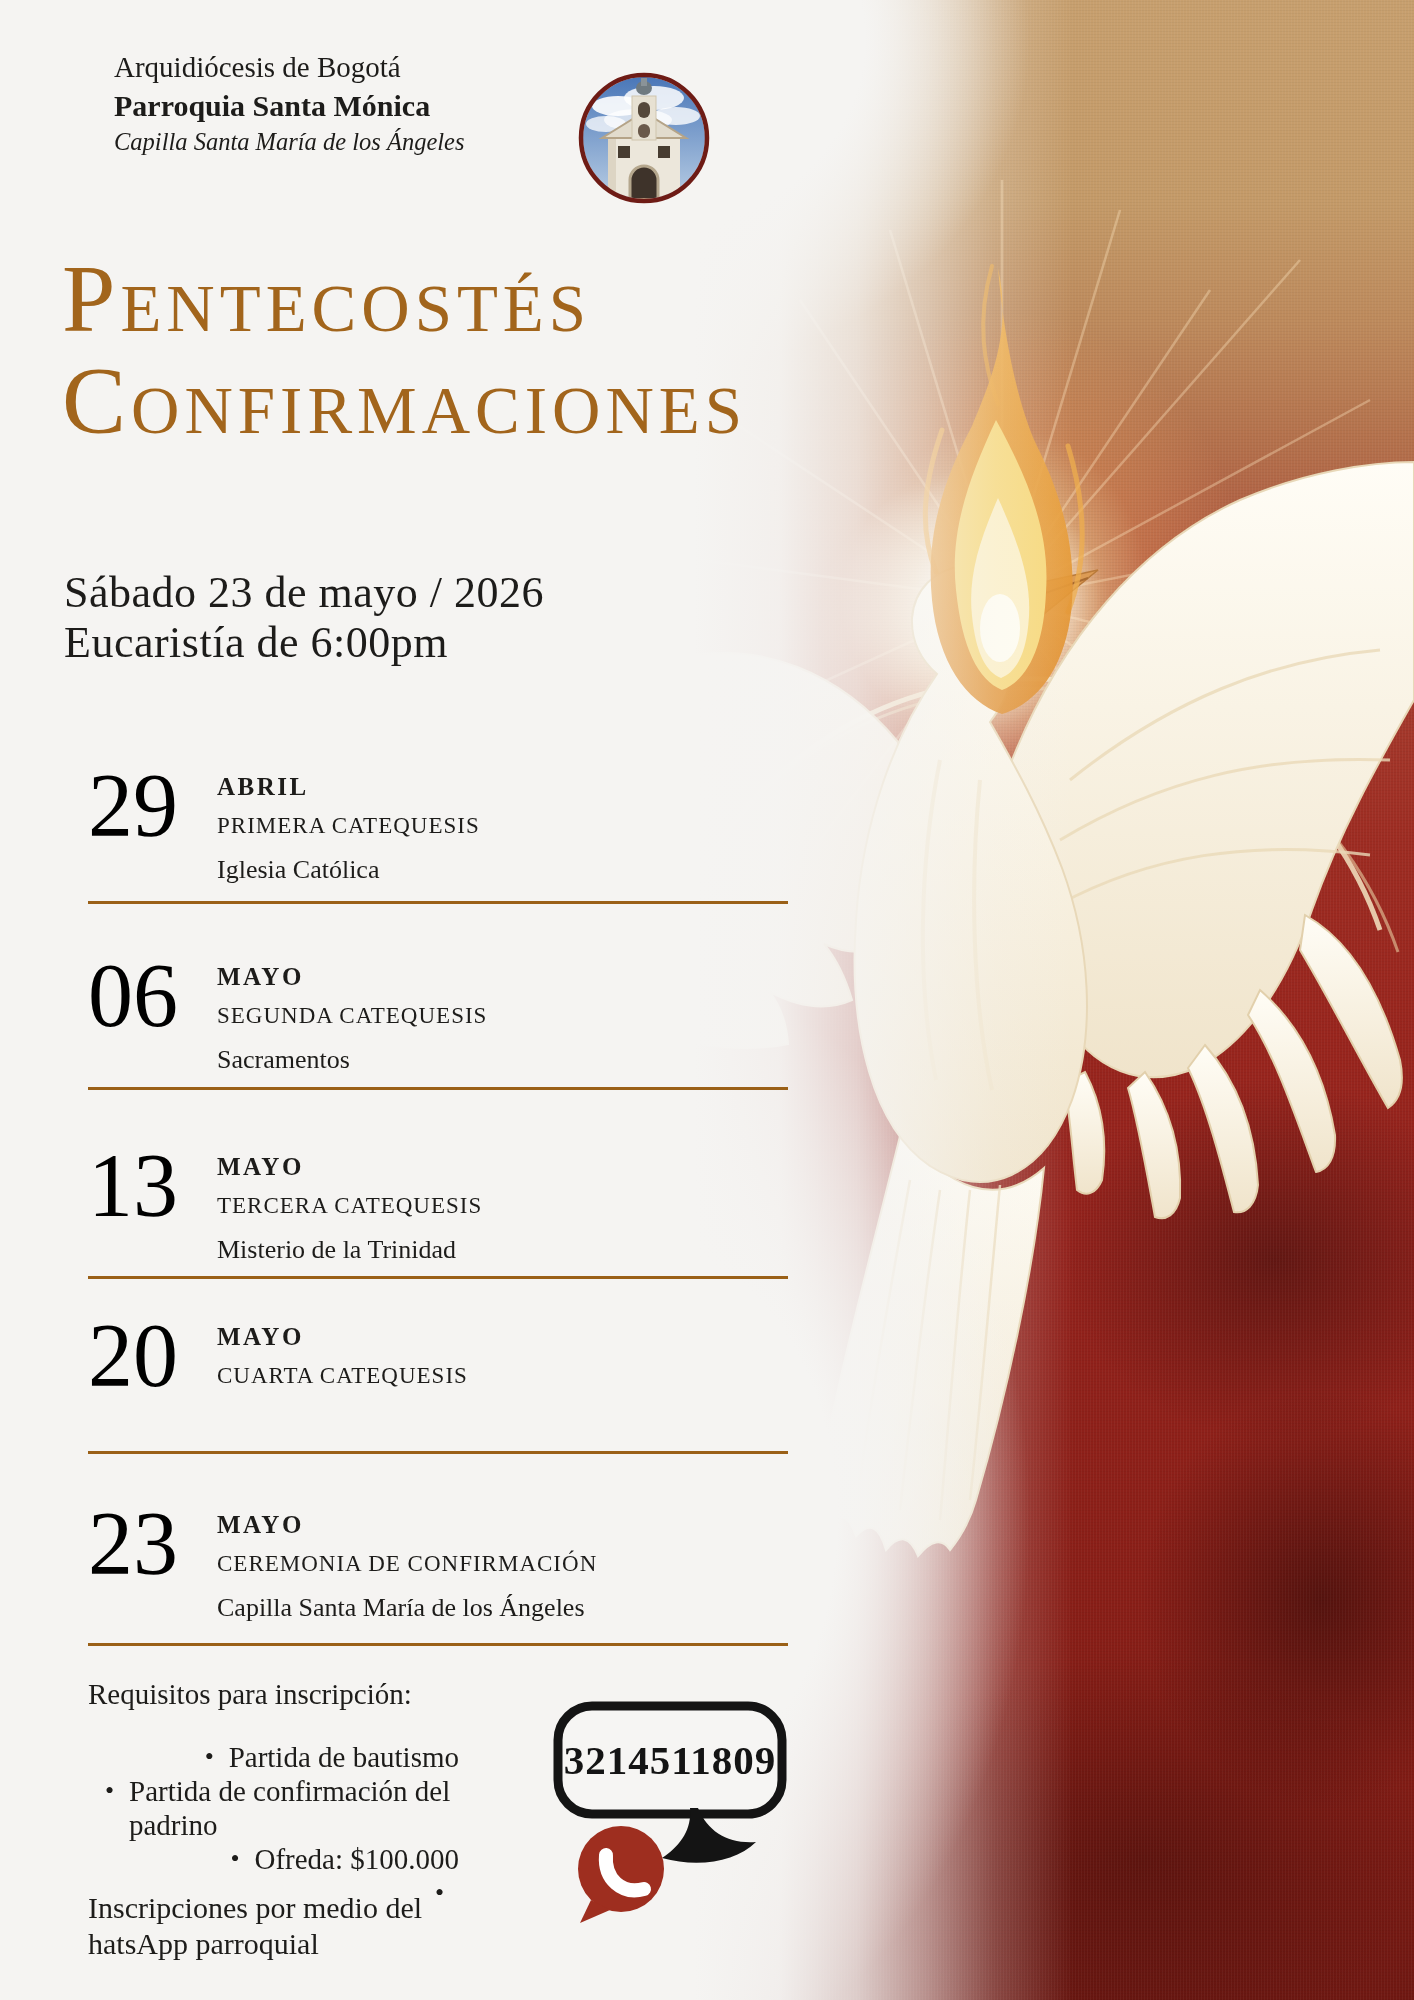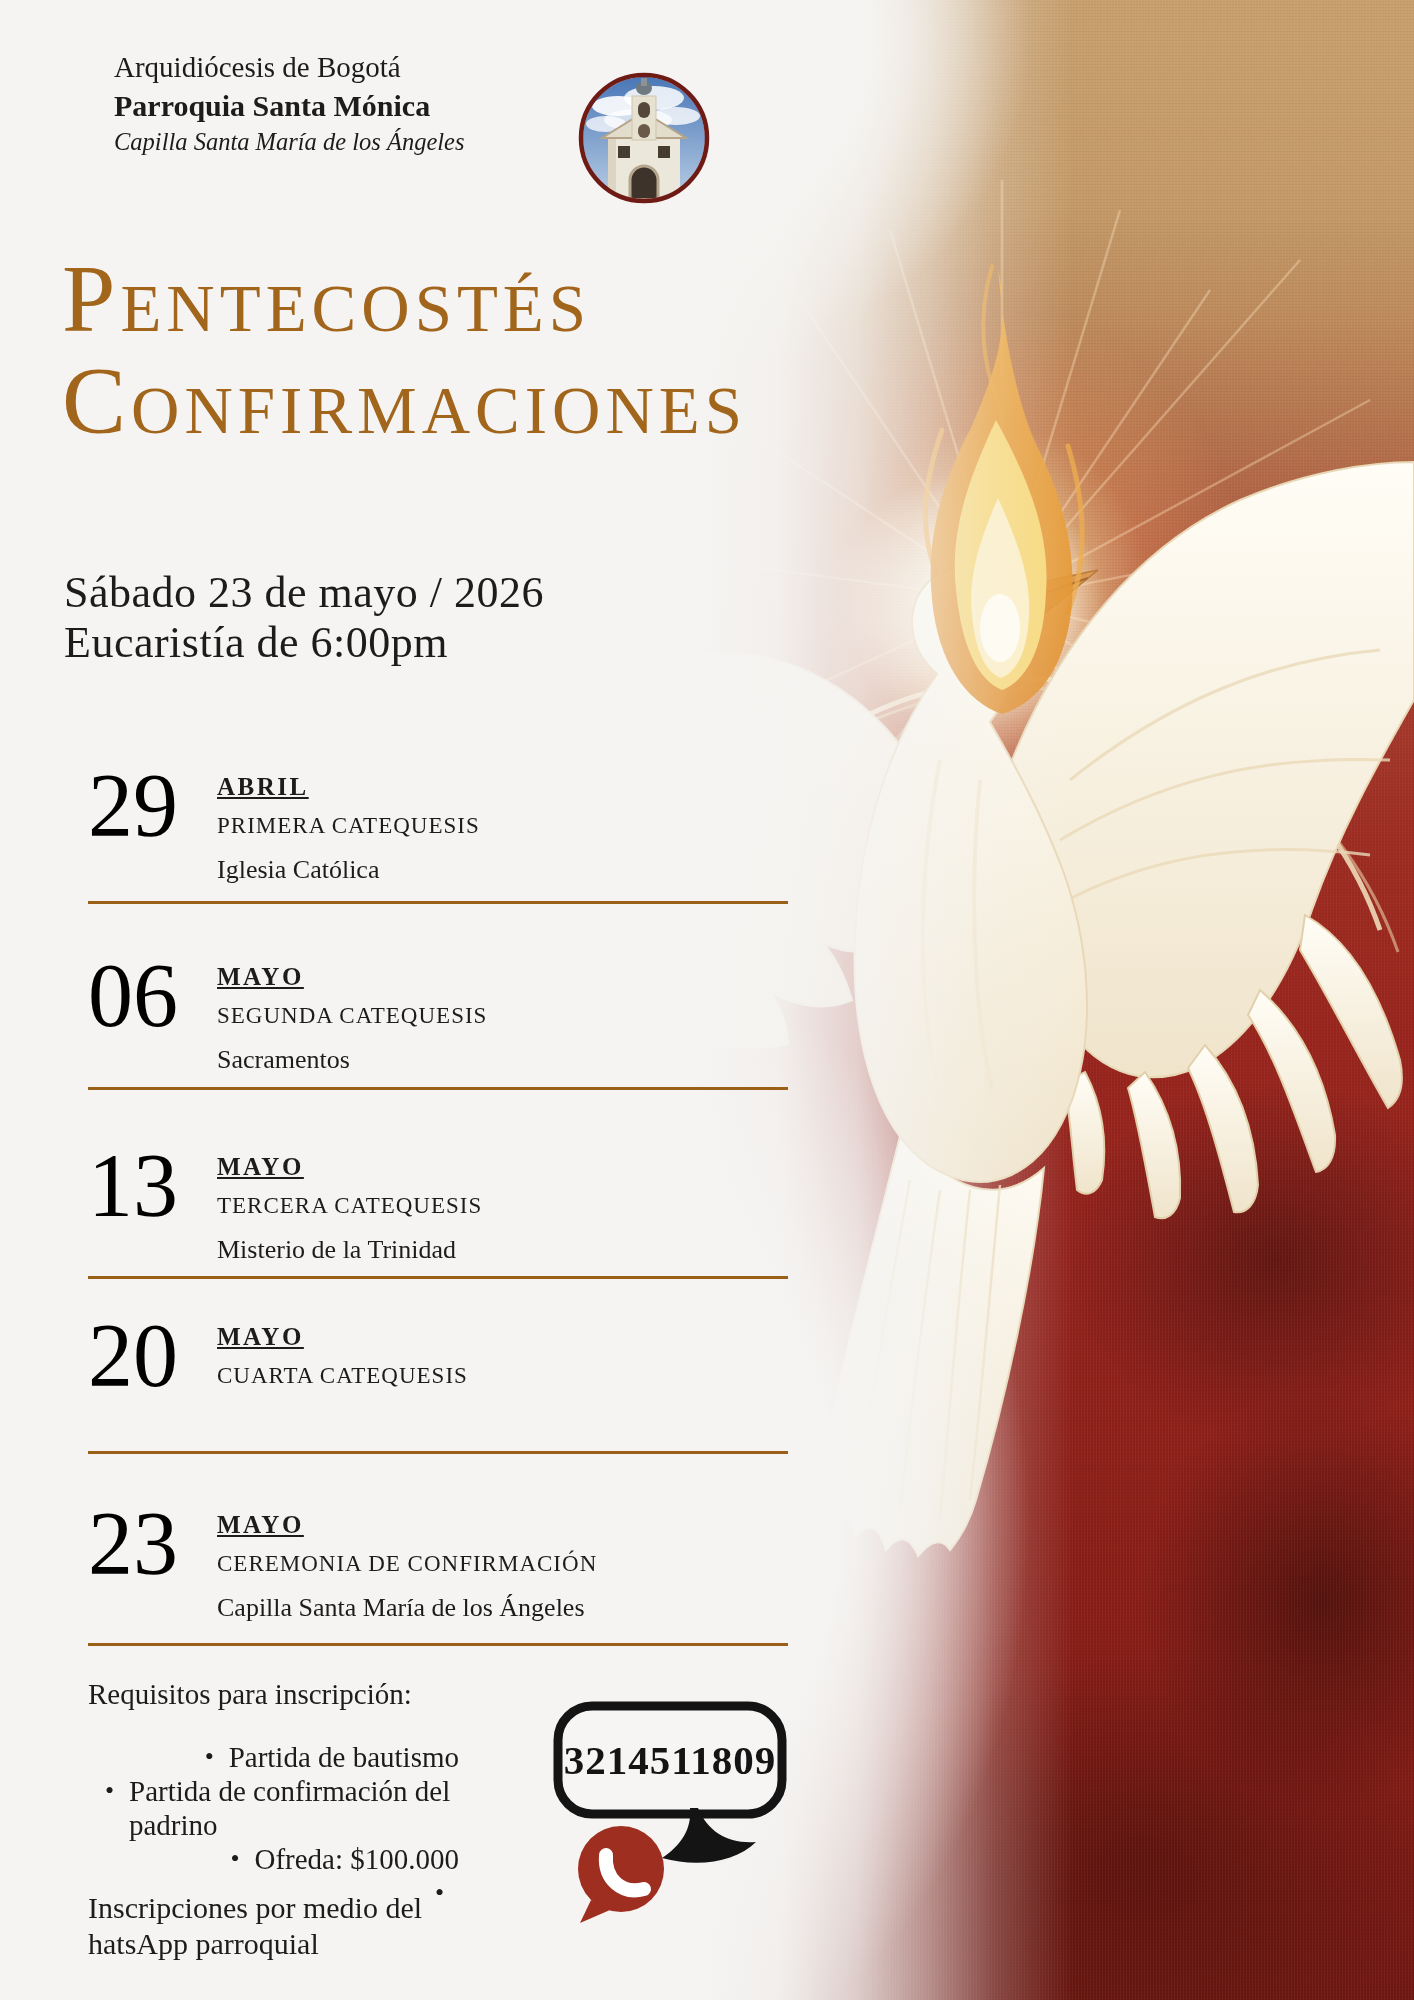--- a/index.html
+++ b/index.html
@@ -53,21 +53,21 @@
     letter-spacing:5px;color:#a2651c;font-weight:400;white-space:nowrap;
   }
   
   .date{position:absolute;left:64px;top:568px;z-index:2;font-size:44px;line-height:50px;letter-spacing:.5px;}
   
   .sched-item{position:absolute;left:88px;z-index:2;width:720px;}
   .sched-item .num{
     position:absolute;left:0;top:0;font-size:90px;line-height:92px;color:#000000;
   }
   .sched-item .info{position:absolute;left:129px;top:10px;width:580px;}
-  .info .month{font-size:25px;font-weight:bold;letter-spacing:2.5px;line-height:34px;text-decoration:underline;}
+  .info .month{font-size:25px;font-weight:bold;letter-spacing:2.5px;line-height:34px;}
   .info .etitle{font-size:23px;letter-spacing:1px;line-height:44px;}
   .info .esub{font-size:26px;line-height:44px;}
   .divider{position:absolute;left:88px;width:700px;height:3px;background:#9a6017;z-index:2;}
   
   .req-heading{position:absolute;left:88px;top:1678px;z-index:2;font-size:29px;}
   .bullets{position:absolute;left:105px;top:1740px;z-index:2;font-size:29px;}
   .b-row{display:flex;line-height:34px;justify-content:flex-end;}
   .b-row::before{content:"\2022";width:24px;font-size:26px;}
   .b-text{max-width:330px;}
   .req-footer{position:absolute;left:88px;top:1890px;z-index:2;font-size:30px;line-height:36px;}

